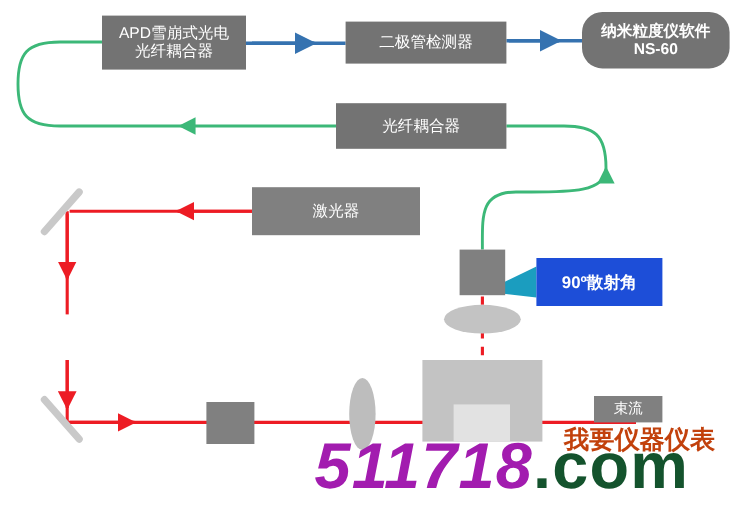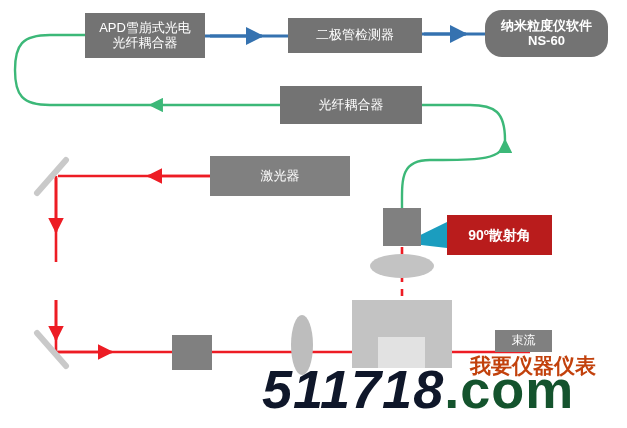--- a/index.html
+++ b/index.html
@@ -4,37 +4,37 @@
 <style>
   html,body{margin:0;padding:0;background:#ffffff;}
   body{width:627px;height:428px;position:relative;overflow:hidden;
        font-family:"Liberation Sans","DejaVu Sans",sans-serif;}
   .stage{position:absolute;left:0;top:0;width:627px;height:428px;}
   svg.layer{position:absolute;left:0;top:0;width:627px;height:428px;overflow:visible;}
   .box{position:absolute;display:flex;align-items:center;justify-content:center;
        text-align:center;color:#ffffff;line-height:1.15;box-sizing:border-box;}
   .box-light{background:#737373;}
   .box-dark{background:#808080;}
-  .box-teal{background:#b91c1c;}
+  .box-teal{background:#1d4ed8;}
   .lbl{display:block;width:100%;}
   .b-apd{left:85px;top:13px;width:120px;height:45px;font-size:13px;}
   .b-corr{left:288px;top:18px;width:134px;height:35px;font-size:13px;}
   .b-ns90{left:485px;top:10px;width:123px;height:47px;font-size:13px;font-weight:bold;border-radius:17px;}
   .b-coupler{left:280px;top:86px;width:142px;height:38px;font-size:13px;}
   .b-laser{left:210px;top:156px;width:140px;height:40px;font-size:13px;}
   .b-atten{left:22px;top:262px;width:66px;height:38px;font-size:13px;}
   .b-beam{left:495px;top:330px;width:57px;height:22px;font-size:12px;}
   .b-callout{left:447px;top:215px;width:105px;height:40px;font-size:14px;font-weight:bold;}
   .b-det-top{left:383px;top:208px;width:38px;height:38px;}
   .b-blk-bot{left:172px;top:335px;width:40px;height:35px;}
   .b-cell{left:352px;top:300px;width:100px;height:68px;background:#c3c3c3;}
   .b-cell-inner{left:378px;top:337px;width:47px;height:31px;background:#e2e2e2;}
   .wm-main{position:absolute;left:262px;top:358px;font-size:54px;font-weight:bold;
            font-style:italic;letter-spacing:1px;white-space:nowrap;}
-  .wm-num{color:#0f172a;}
+  .wm-num{color:#a21caf;}
   .wm-dom{color:#14532d;font-style:normal;}
   .wm-cn{position:absolute;left:470px;top:352px;font-size:21px;font-weight:bold;
          color:#c2410c;white-space:nowrap;}
 </style>
 </head>
 <body>
 
 <div class="stage">
 
   <svg class="layer">

